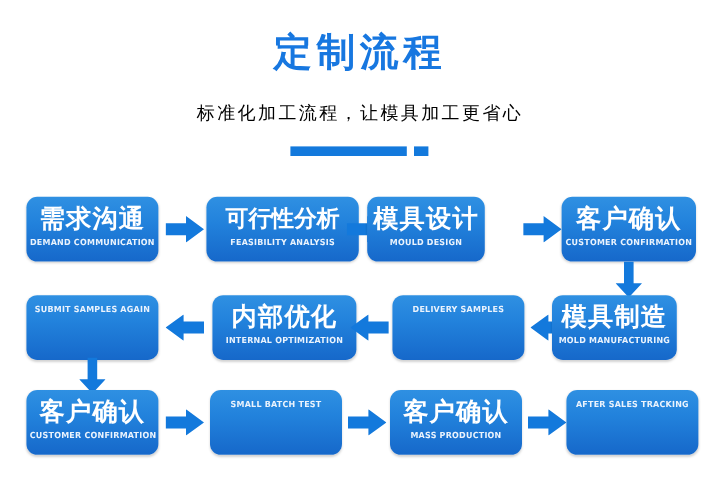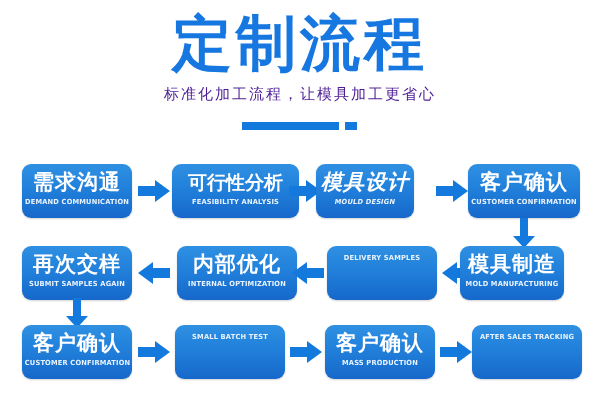--- a/index.html
+++ b/index.html
@@ -22,35 +22,35 @@
     top: 0;
     width: 600px;
     height: 150px;
     text-align: center;
   }
   .page-title {
     position: absolute;
     left: 0;
     top: 16px;
     width: 600px;
-    font-size: 60px;
+    font-size: 32px;
     line-height: 54px;
     font-weight: bold;
     color: #1777e0;
     letter-spacing: 4px;
     font-family: "DejaVu Sans", "Liberation Sans", sans-serif;
   }
   .page-subtitle {
     position: absolute;
     left: 0;
     top: 84px;
     width: 600px;
     font-size: 15px;
     line-height: 20px;
-    color: #4c1d95;
+    color: #000000;
     letter-spacing: 2px;
   }
   .divider {
     position: absolute;
     left: 0;
     top: 120px;
     width: 600px;
     height: 12px;
   }
   .divider-bar {
@@ -171,21 +171,21 @@
       <span class="node-cn small">可行性分析</span>
       <span class="node-en">FEASIBILITY ANALYSIS</span>
     </div>
 
     <div class="arrow-h" style="left:289px;">
       <svg width="32" height="22" viewBox="0 0 32 22">
           <path d="M0 6 H17 V0 L32 11 L17 22 V16 H0 Z" fill="#1379dc"></path>
         </svg>
     </div>
 
-    <div class="node" style="left:316px; width:98px;font-style:italic;">
+    <div class="node" style="left:306px; width:98px;">
       <span class="node-cn">模具设计</span>
       <span class="node-en">MOULD DESIGN</span>
     </div>
 
     <div class="arrow-h" style="left:436px;">
       <svg width="32" height="22" viewBox="0 0 32 22">
           <path d="M0 6 H17 V0 L32 11 L17 22 V16 H0 Z" fill="#1379dc"></path>
         </svg>
     </div>
 
@@ -198,21 +198,20 @@
 
   <div class="arrow-v" style="left:513px; top:68px;">
     <svg width="22" height="30" viewBox="0 0 22 30">
         <path d="M7 0 H15 V18 H22 L11 30 L0 18 H7 Z" fill="#1379dc"></path>
       </svg>
   </div>
 
   <div class="row row-2">
 
     <div class="node" style="left:22px; width:110px;">
-      <span class="node-cn">再次交样</span>
       <span class="node-en">SUBMIT SAMPLES AGAIN</span>
     </div>
 
     <div class="arrow-h" style="left:138px;">
       <svg width="32" height="22" viewBox="0 0 32 22">
           <path d="M32 6 H15 V0 L0 11 L15 22 V16 H32 Z" fill="#1379dc"></path>
         </svg>
     </div>
 
     <div class="node" style="left:177px; width:120px;">

